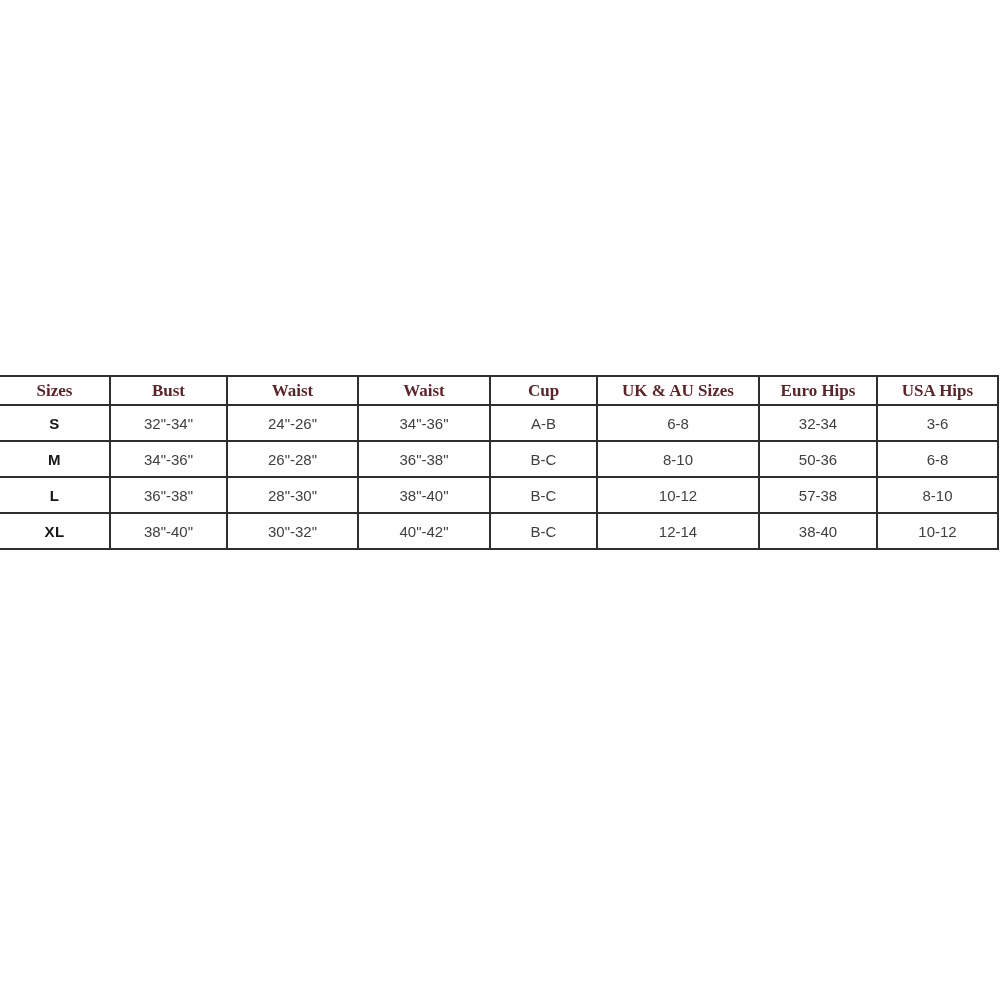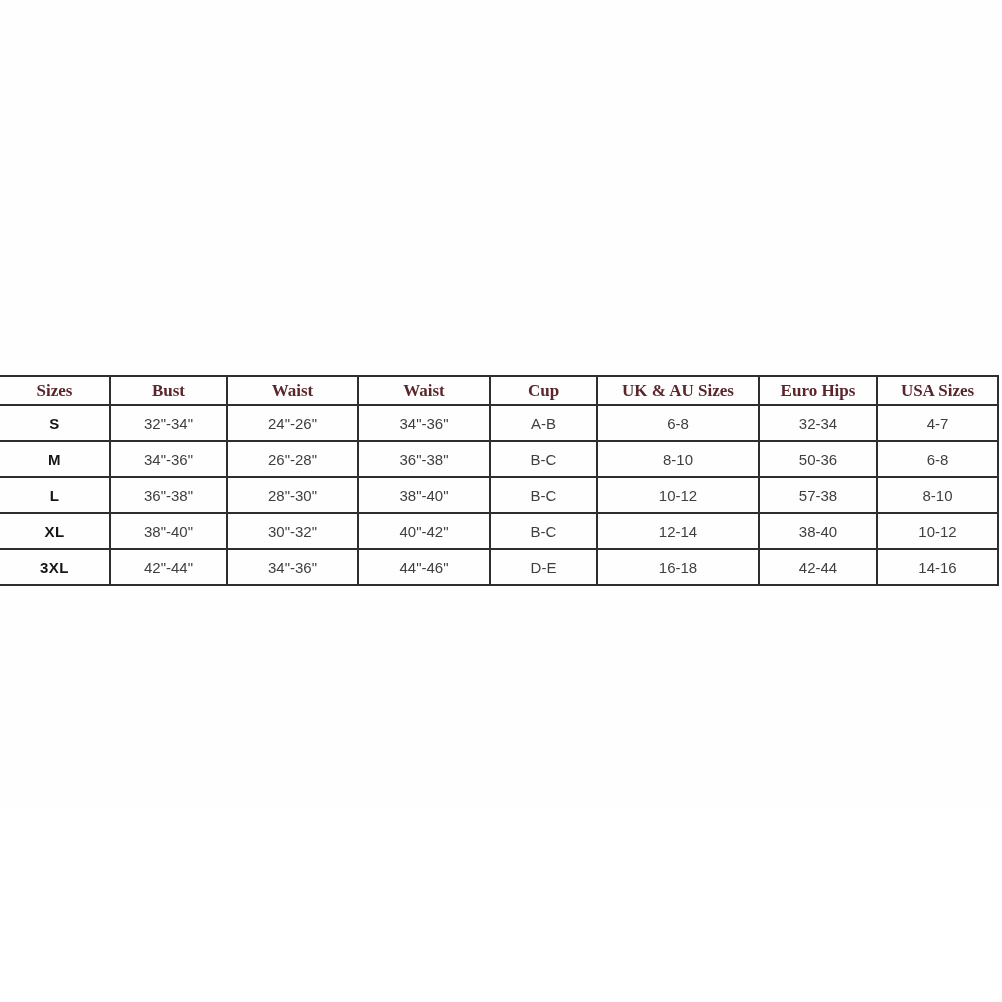--- a/index.html
+++ b/index.html
@@ -73,33 +73,33 @@
     </colgroup>
     <thead>
       <tr>
           <th>Sizes</th>
           <th>Bust</th>
           <th>Waist</th>
           <th>Waist</th>
           <th>Cup</th>
           <th>UK &amp; AU Sizes</th>
           <th>Euro Hips</th>
-          <th>USA Sizes</th>
+          <th>USA Hips</th>
         </tr>
     </thead>
     <tbody>
         <tr>
           <td>S</td>
           <td>32"-34"</td>
           <td>24"-26"</td>
           <td>34"-36"</td>
           <td>A-B</td>
           <td>6-8</td>
           <td>32-34</td>
-          <td>4-7</td>
+          <td>3-6</td>
         </tr>
         <tr>
           <td>M</td>
           <td>34"-36"</td>
           <td>26"-28"</td>
           <td>36"-38"</td>
           <td>B-C</td>
           <td>8-10</td>
           <td>50-36</td>
           <td>6-8</td>
@@ -117,25 +117,15 @@
         <tr>
           <td>XL</td>
           <td>38"-40"</td>
           <td>30"-32"</td>
           <td>40"-42"</td>
           <td>B-C</td>
           <td>12-14</td>
           <td>38-40</td>
           <td>10-12</td>
         </tr>
-        <tr>
-          <td>3XL</td>
-          <td>42"-44"</td>
-          <td>34"-36"</td>
-          <td>44"-46"</td>
-          <td>D-E</td>
-          <td>16-18</td>
-          <td>42-44</td>
-          <td>14-16</td>
-        </tr>
       </tbody>
   </table>
 </div>
 
 </body></html>

